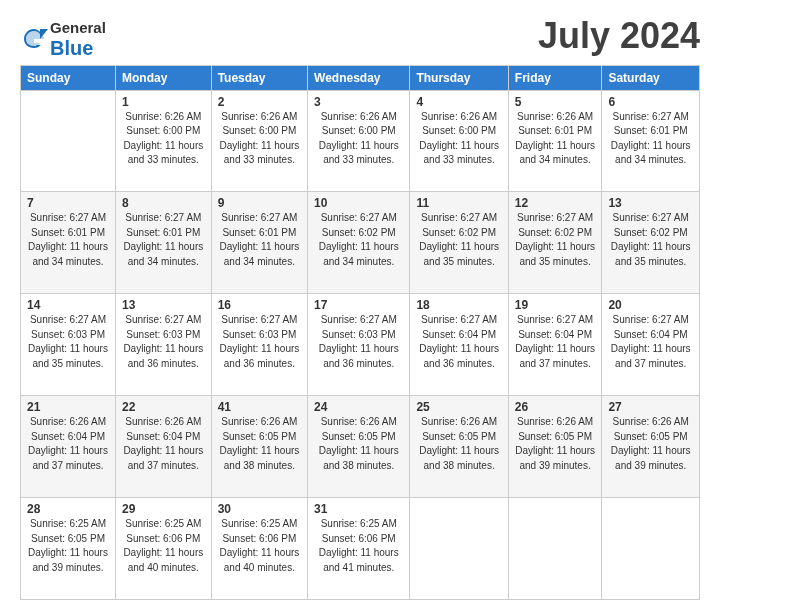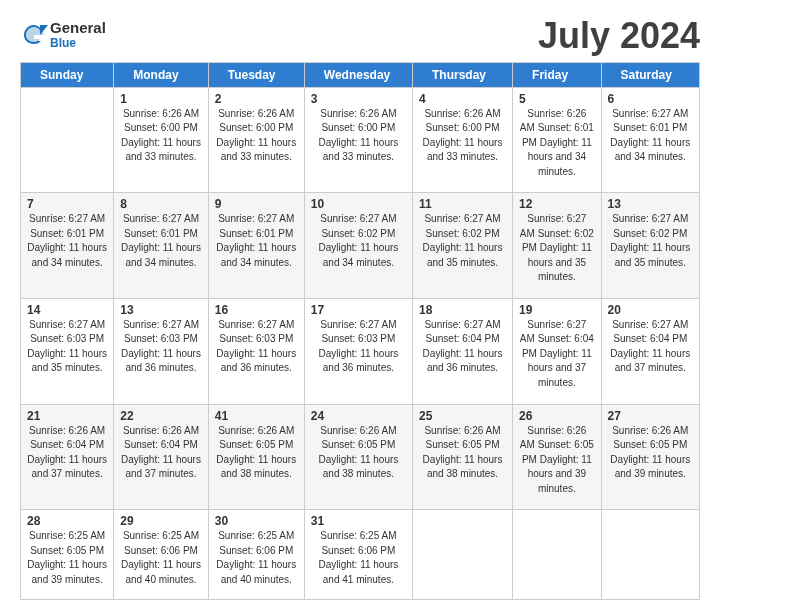--- a/index.html
+++ b/index.html
@@ -32,21 +32,21 @@
       display: flex;
       flex-direction: column;
       line-height: 1.1;
     }
     .logo-general {
       font-size: 15px;
       font-weight: bold;
       color: #333;
     }
     .logo-blue {
-      font-size: 12px;
+      font-size: 20px;
       font-weight: bold;
       color: #1a6fba;
     }
     .logo-icon {
       width: 28px;
       height: 28px;
       margin-right: 2px;
     }
     .title-block {
       text-align: right;
@@ -65,21 +65,21 @@
     .calendar {
       flex: 1;
       border-collapse: collapse;
       width: 100%;
       font-size: 10.5px;
     }
     .calendar th {
       background-color: #2e7dd1;
       color: #fff;
       text-align: left;
-      padding: 5px 19px;
+      padding: 5px 6px;
       font-size: 12px;
       font-weight: bold;
       border: 1px solid #ccc;
     }
     .calendar td {
       border: 1px solid #ccc;
       vertical-align: top;
       padding: 4px 6px;
       width: 113px;
       background: #fff;

